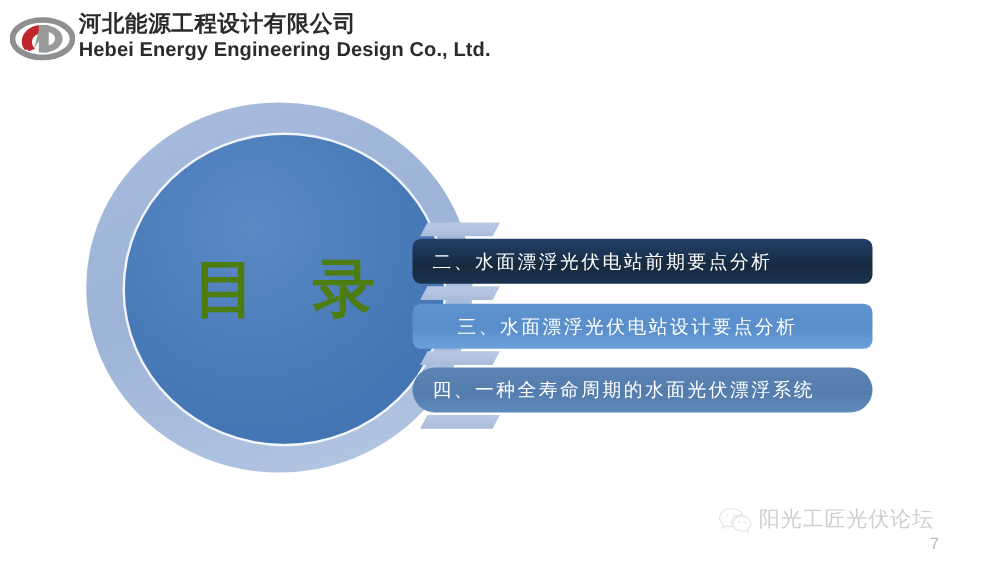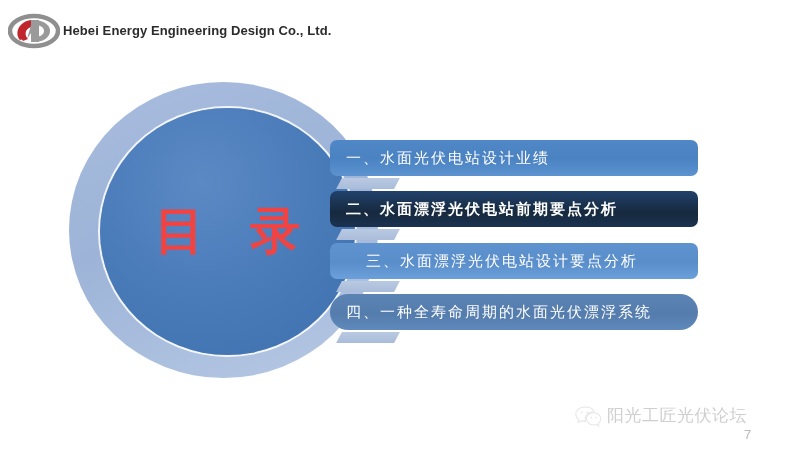--- a/index.html
+++ b/index.html
@@ -38,26 +38,26 @@
     font-family: "DejaVu Sans", "Liberation Sans", sans-serif;
     font-size: 18px;
     font-weight: bold;
     color: #2b2b2b;
     letter-spacing: 0.5px;
     line-height: 22px;
     white-space: nowrap;
   }
   #company-en {
     font-family: "Liberation Sans", sans-serif;
-    font-size: 13px;
+    font-size: 16px;
     font-weight: bold;
     color: #2b2b2b;
     letter-spacing: 0.1px;
     line-height: 16px;
-    margin-top: 14px;
+    margin-top: 2px;
     white-space: nowrap;
   }
 
   
   #circle-outer {
     position: absolute;
     left: 69px; top: 82px;
     width: 309px; height: 296px;
     border-radius: 50%;
     background: linear-gradient(160deg, #a8bcdd 0%, #9db4d8 45%, #b6c8e4 100%);
@@ -70,21 +70,21 @@
     background: radial-gradient(circle at 40% 30%, #5b89c4 0%, #487ab8 55%, #3f6fae 100%);
     box-shadow: 0 0 0 2px rgba(255,255,255,0.85);
   }
   #toc-title {
     position: absolute;
     left: 100px; top: 108px;
     width: 255px; height: 247px;
     display: flex;
     align-items: center;
     justify-content: center;
-    color: #ef4444;
+    color: #4d7c0f;
     font-family: "DejaVu Sans", "Liberation Sans", sans-serif;
     font-size: 50px;
     font-weight: bold;
     letter-spacing: 14px;
     text-indent: 14px;
   }
 
   
   .bar {
     position: absolute;
@@ -108,21 +108,21 @@
   .bar.mid {
     background: linear-gradient(180deg, #5e93d0 0%, #5a8ecb 55%, #6ba0da 100%);
   }
   .bar.steel {
     background: linear-gradient(180deg, #5b84b5 0%, #547cad 55%, #5f8abb 100%);
     border-radius: 18px;
   }
   .bar.dark {
     background: linear-gradient(180deg, #1d3a5f 0%, #15293f 60%, #1a3characters 100%);
     background: linear-gradient(180deg, #21416b 0%, #16293e 60%, #1b3250 100%);
-    font-weight: bold;
+    font-weight: normal;
   }
   #bar-1 { top: 140px; }
   #bar-2 { top: 191px; }
   #bar-3 { top: 243px; padding-left: 36px; }
   #bar-4 { top: 294px; }
 
   
   .tab {
     position: absolute;
     left: 339px;
@@ -172,34 +172,34 @@
         <ellipse cx="52" cy="42" rx="48" ry="30" fill="none" stroke="#8f8f8f" stroke-width="9"></ellipse>
         <path d="M30 62 C20 50, 26 28, 46 24 L46 34 C34 38, 32 50, 40 58 Z" fill="#c0272d"></path>
         <path d="M24 60 C12 46, 22 22, 48 20 L48 30 C30 33, 22 48, 32 58 Z" fill="#c0272d"></path>
         <path d="M46 20 L62 20 L62 64 L46 64 L46 46 L38 58 L46 30 Z" fill="#9a9a9a"></path>
         <path d="M50 20 C76 20, 86 34, 84 44 C82 56, 70 64, 52 64 L52 54
                  C66 54, 72 48, 72 42 C72 34, 64 30, 50 30 Z" fill="#9a9a9a"></path>
       </svg>
     </div>
 
     <div id="company-block">
+      <div id="company-cn">河北能源工程设计有限公司</div>
       <div id="company-en">Hebei Energy Engineering Design Co., Ltd.</div>
     </div>
   </div>
 
   <div id="circle-outer"></div>
   <div id="circle-inner"></div>
   <div id="toc-title">目 录</div>
 
   <div class="tab" id="tab-1"></div>
   <div class="tab" id="tab-2"></div>
   <div class="tab" id="tab-3"></div>
   <div class="tab" id="tab-4"></div>
 
-  <div class="bar light" id="bar-1">一、水面光伏电站设计业绩</div>
 
   <div class="bar dark" id="bar-2">二、水面漂浮光伏电站前期要点分析</div>
 
   <div class="bar mid" id="bar-3">三、水面漂浮光伏电站设计要点分析</div>
 
   <div class="bar steel" id="bar-4">四、一种全寿命周期的水面光伏漂浮系统</div>
 
   <div id="watermark">
     <svg id="wechat-icon" viewBox="0 0 40 34">
       <path d="M15 3 C7 3, 1 8, 1 14 C1 17.5, 3 20.5, 6 22.5 L4.5 27 L9.5 24.5

